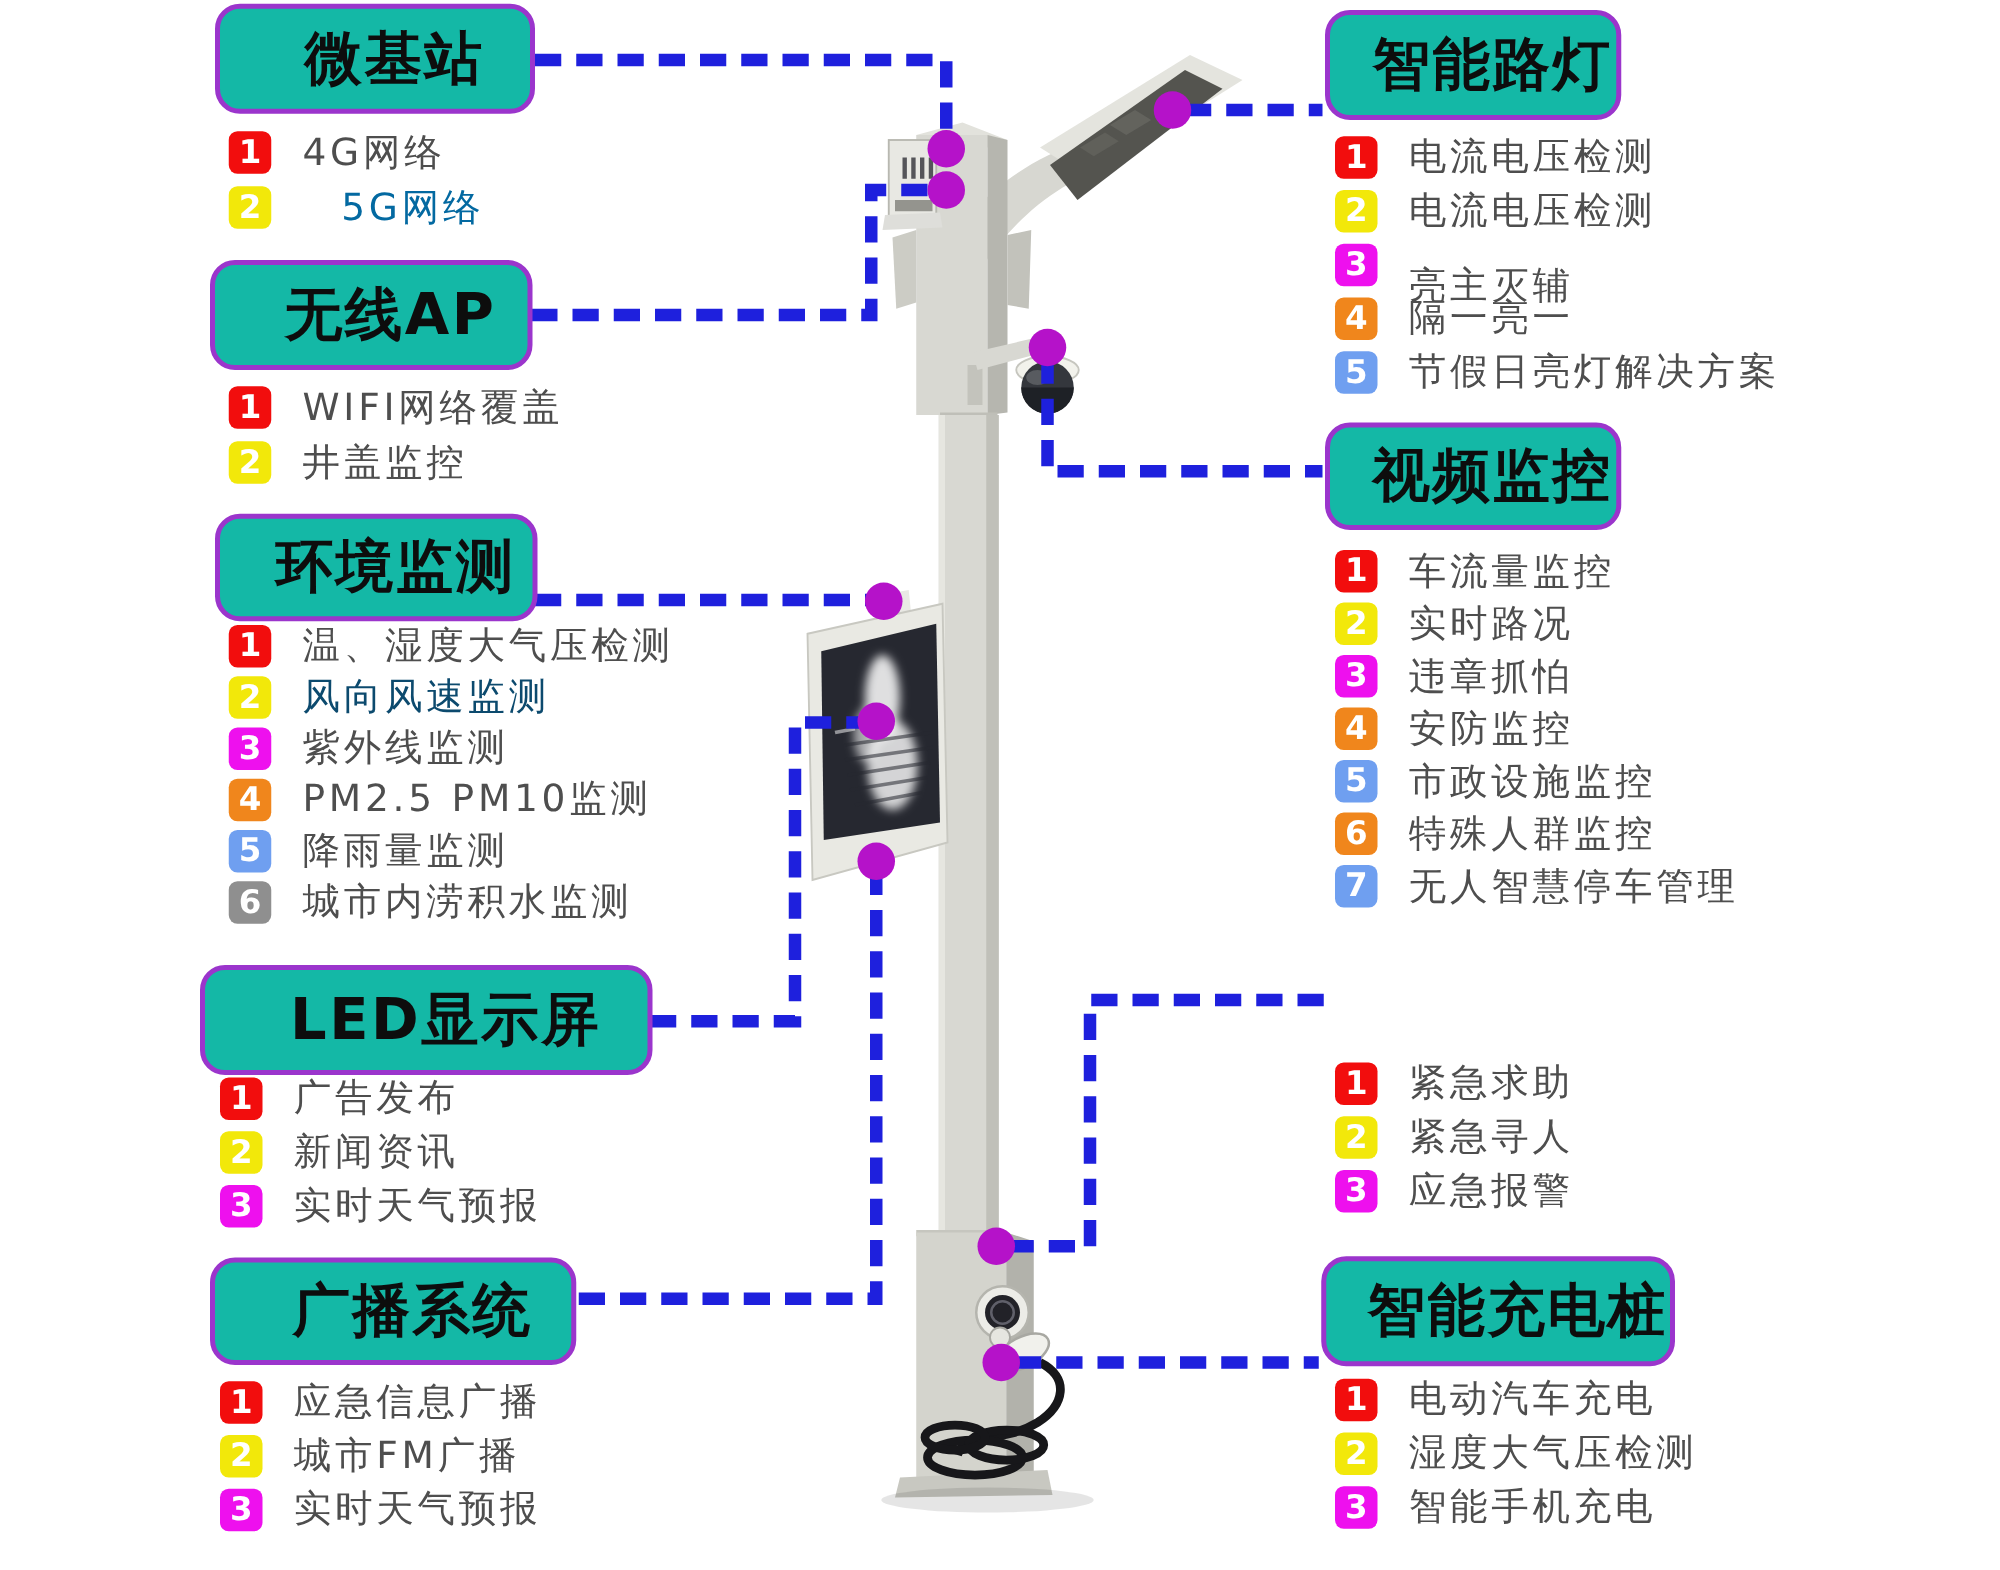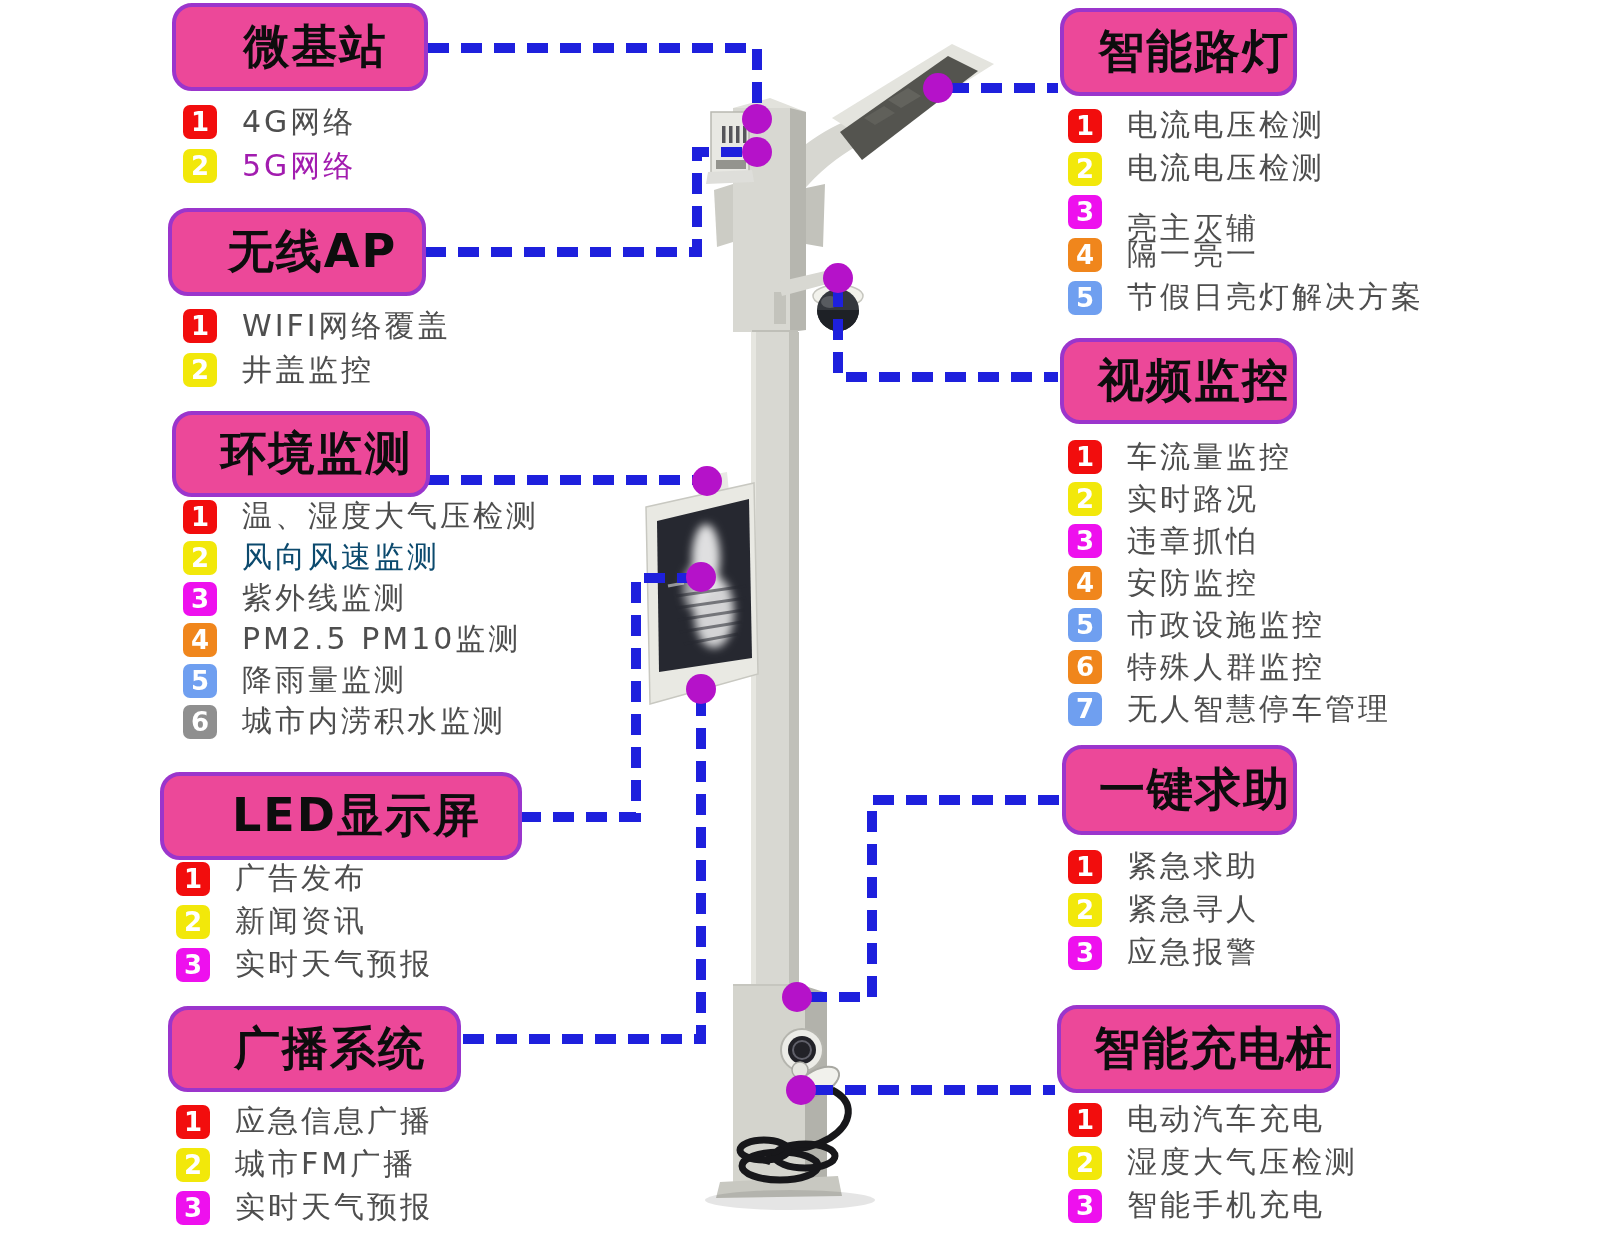--- a/index.html
+++ b/index.html
@@ -2,21 +2,21 @@
 <html><head>
 <meta charset="utf-8">
 <style>
   html,body{margin:0;padding:0;background:#ffffff;}
   .canvas{
     position:relative;width:1600px;height:1256px;background:#ffffff;overflow:hidden;
     font-family:"DejaVu Sans","Liberation Sans",sans-serif;
   }
   .art{position:absolute;left:0;top:0;width:1600px;height:1256px;}
   .box{
-    position:absolute;box-sizing:border-box;background:#ec4899;
+    position:absolute;box-sizing:border-box;background:#14b8a6;
     border:4px solid #9b35cc;border-radius:20px;
     display:flex;align-items:center;justify-content:center;
     z-index:5;
     padding-left:31px;
   }
   .box-title{
     font-size:46px;font-weight:900;color:#0d0d0d;letter-spacing:2px;white-space:nowrap;
   }
   .items{
     position:absolute;margin:0;padding:0;list-style:none;z-index:5;
@@ -159,21 +159,21 @@
   <div class="box" style="left: 172px; top: 3px; width: 256px; height: 88px; border-color: rgb(155, 53, 204);">
     <span class="box-title" style="color: rgb(13, 13, 13);">微基站</span>
   </div>
   <ul class="items" style="left:183px;top:100px">
     <li class="item" style="height:44px">
       <span class="badge" style="background: rgb(242, 13, 13);">1</span>
       <span class="item-label" style="color: rgb(78, 78, 78);">4G网络</span>
       </li>
     <li class="item" style="height:44px">
       <span class="badge" style="background: rgb(242, 232, 10);">2</span>
-      <span class="item-label" style="color: #a21caf;">5G网络</span>
+      <span class="item-label" style="color: #0369a1; margin-left: 31px;">5G网络</span>
       </li>
   </ul>
 
   <div class="box" style="left: 168px; top: 208px; width: 258px; height: 88px; border-color: rgb(155, 53, 204);">
     <span class="box-title" style="color: rgb(13, 13, 13);">无线AP</span>
   </div>
   <ul class="items" style="left:183px;top:304px">
     <li class="item" style="height:44px">
       <span class="badge" style="background: rgb(242, 13, 13);">1</span>
       <span class="item-label" style="color: rgb(78, 78, 78);">WIFI网络覆盖</span>
@@ -303,23 +303,20 @@
     <li class="item" style="height:42px">
       <span class="badge" style="background: rgb(240, 134, 28);">6</span>
       <span class="item-label" style="color: rgb(78, 78, 78);">特殊人群监控</span>
       </li>
     <li class="item" style="height:42px">
       <span class="badge" style="background: rgb(111, 159, 240);">7</span>
       <span class="item-label" style="color: rgb(78, 78, 78);">无人智慧停车管理</span>
       </li>
   </ul>
 
-  <div class="box" style="left: 1062px; top: 745px; width: 235px; height: 90px; border-color: rgb(155, 53, 204);">
-    <span class="box-title" style="color: rgb(13, 13, 13);">一键求助</span>
-  </div>
   <ul class="items" style="left:1068px;top:845px">
     <li class="item" style="height:43px">
       <span class="badge" style="background: rgb(242, 13, 13);">1</span>
       <span class="item-label" style="color: rgb(78, 78, 78);">紧急求助</span>
       </li>
     <li class="item" style="height:43px">
       <span class="badge" style="background: rgb(242, 232, 10);">2</span>
       <span class="item-label" style="color: rgb(78, 78, 78);">紧急寻人</span>
       </li>
     <li class="item" style="height:43px">

